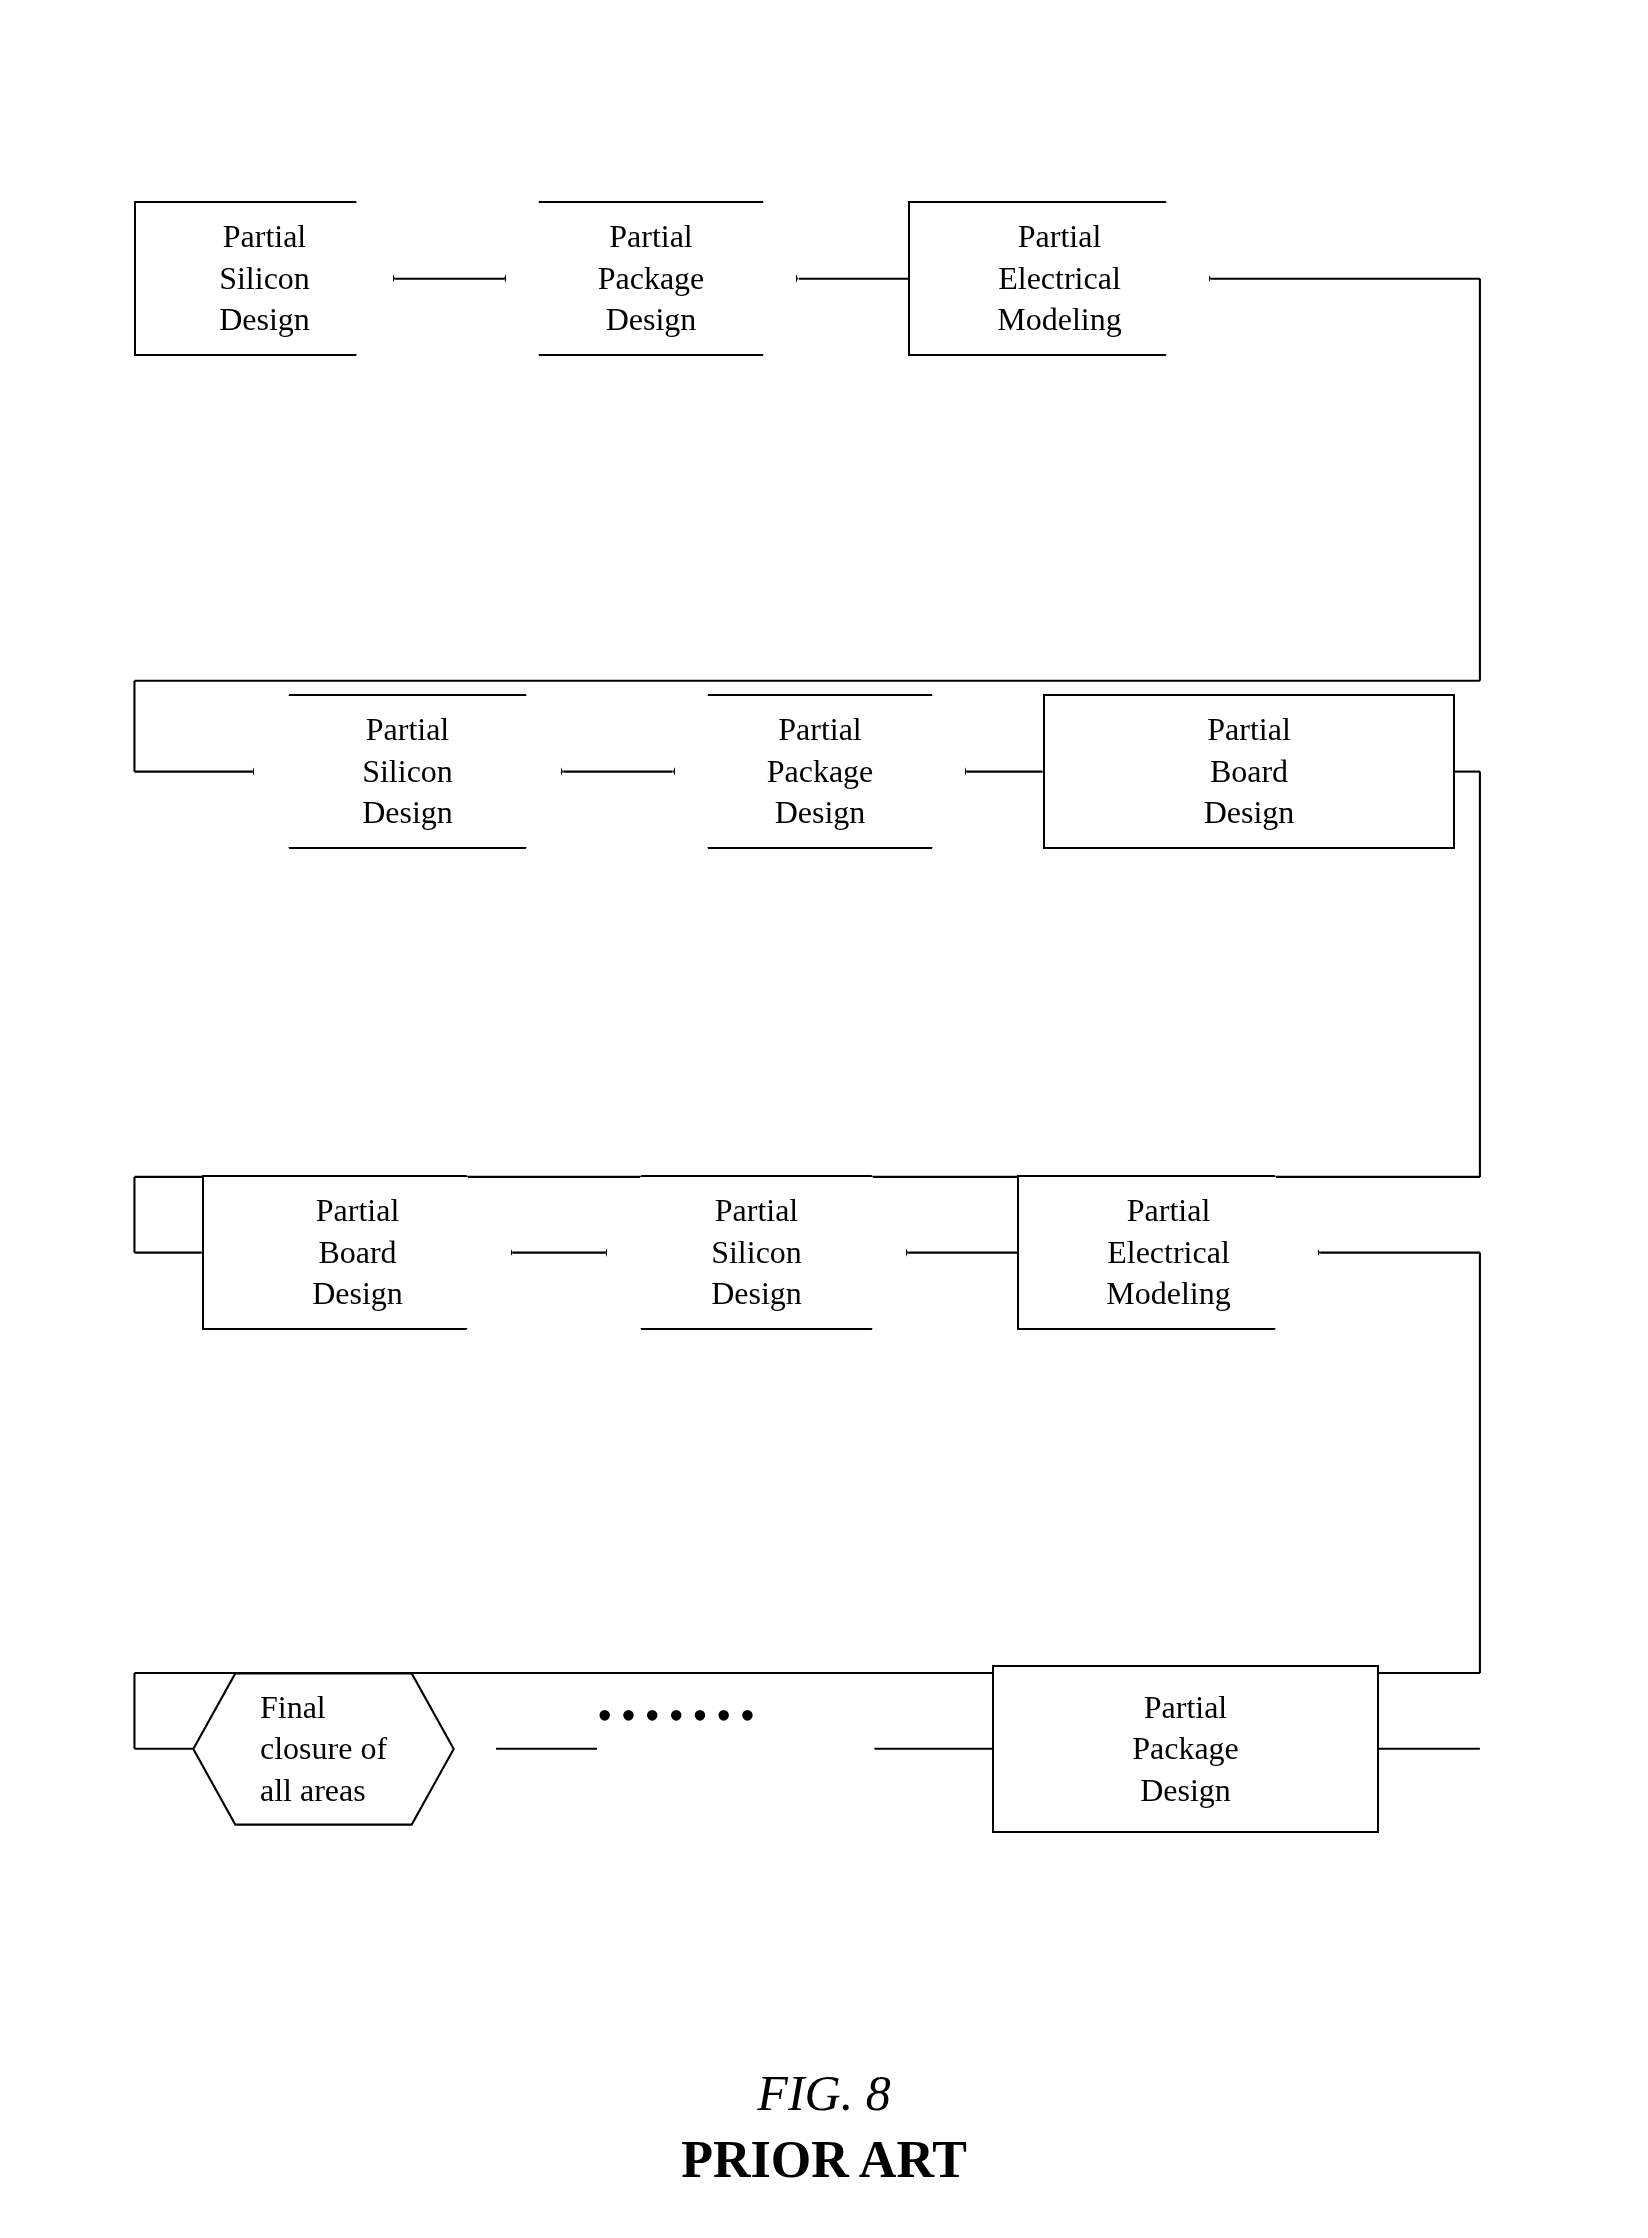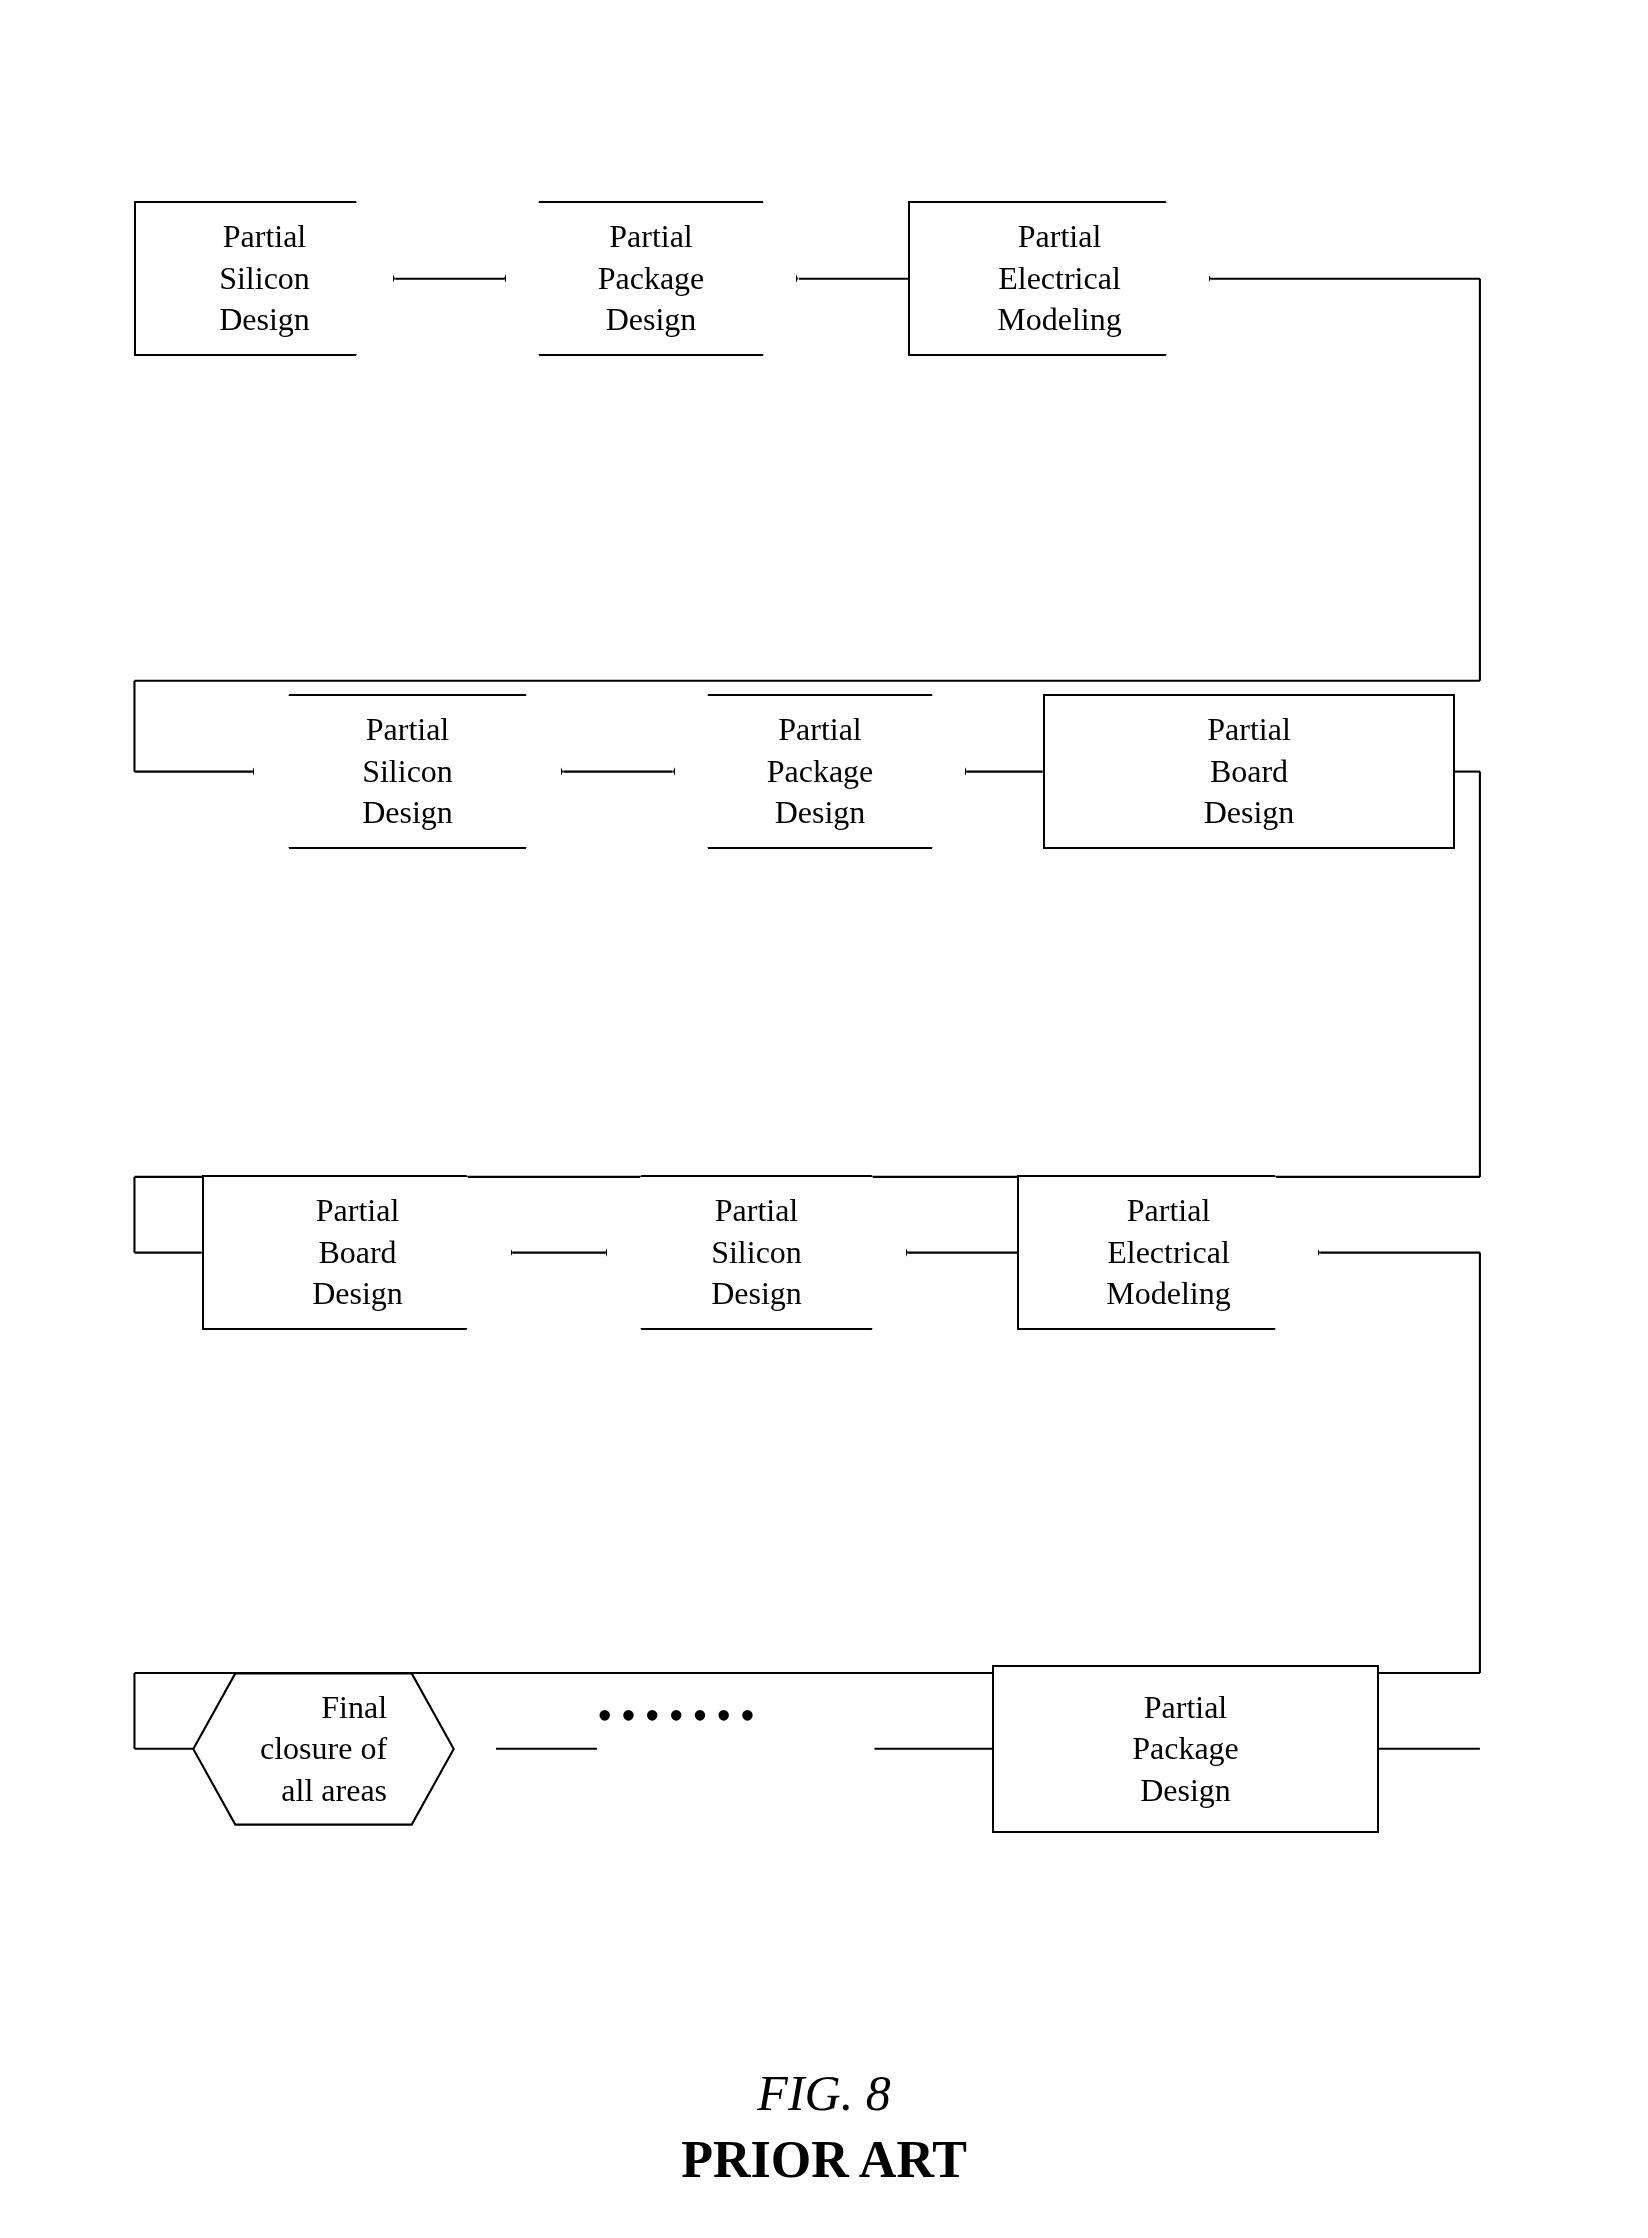--- a/index.html
+++ b/index.html
@@ -178,21 +178,21 @@
 
   <div class="pentagon-box arrow-right" style="left:950px; top:1024px; width:303px; height:155px;">
     <span>Partial<br>Electrical<br>Modeling</span>
   </div>
 
   <div style="position:absolute; left:84px; top:1514px; width:345px; height:168px;">
     <svg width="345" height="168" style="position:absolute;top:0;left:0;" viewBox="0 0 410 200">
 
       <polygon points="50,100 100,10 310,10 360,100 310,190 100,190" fill="white" stroke="black" stroke-width="2.5"></polygon>
     </svg>
-    <div style="position:absolute;top:0;left:0;width:345px;height:168px;display:flex;align-items:center;justify-content:center;text-align:right;font-size:32px;line-height:1.3;">
+    <div style="position:absolute;top:0;left:0;width:345px;height:168px;display:flex;align-items:center;justify-content:center;text-align:left;font-size:32px;line-height:1.3;">
       Final<br>closure of<br>all areas
     </div>
   </div>
 
   <div class="dots" style="left:530px; top:1539px; width:278px; height:50px; font-size:44px; letter-spacing:8.4px;">
     •••••••
   </div>
 
   <div class="rect-box" style="left:925px; top:1514px; width:387px; height:168px;">
     <span>Partial<br>Package<br>Design</span>

